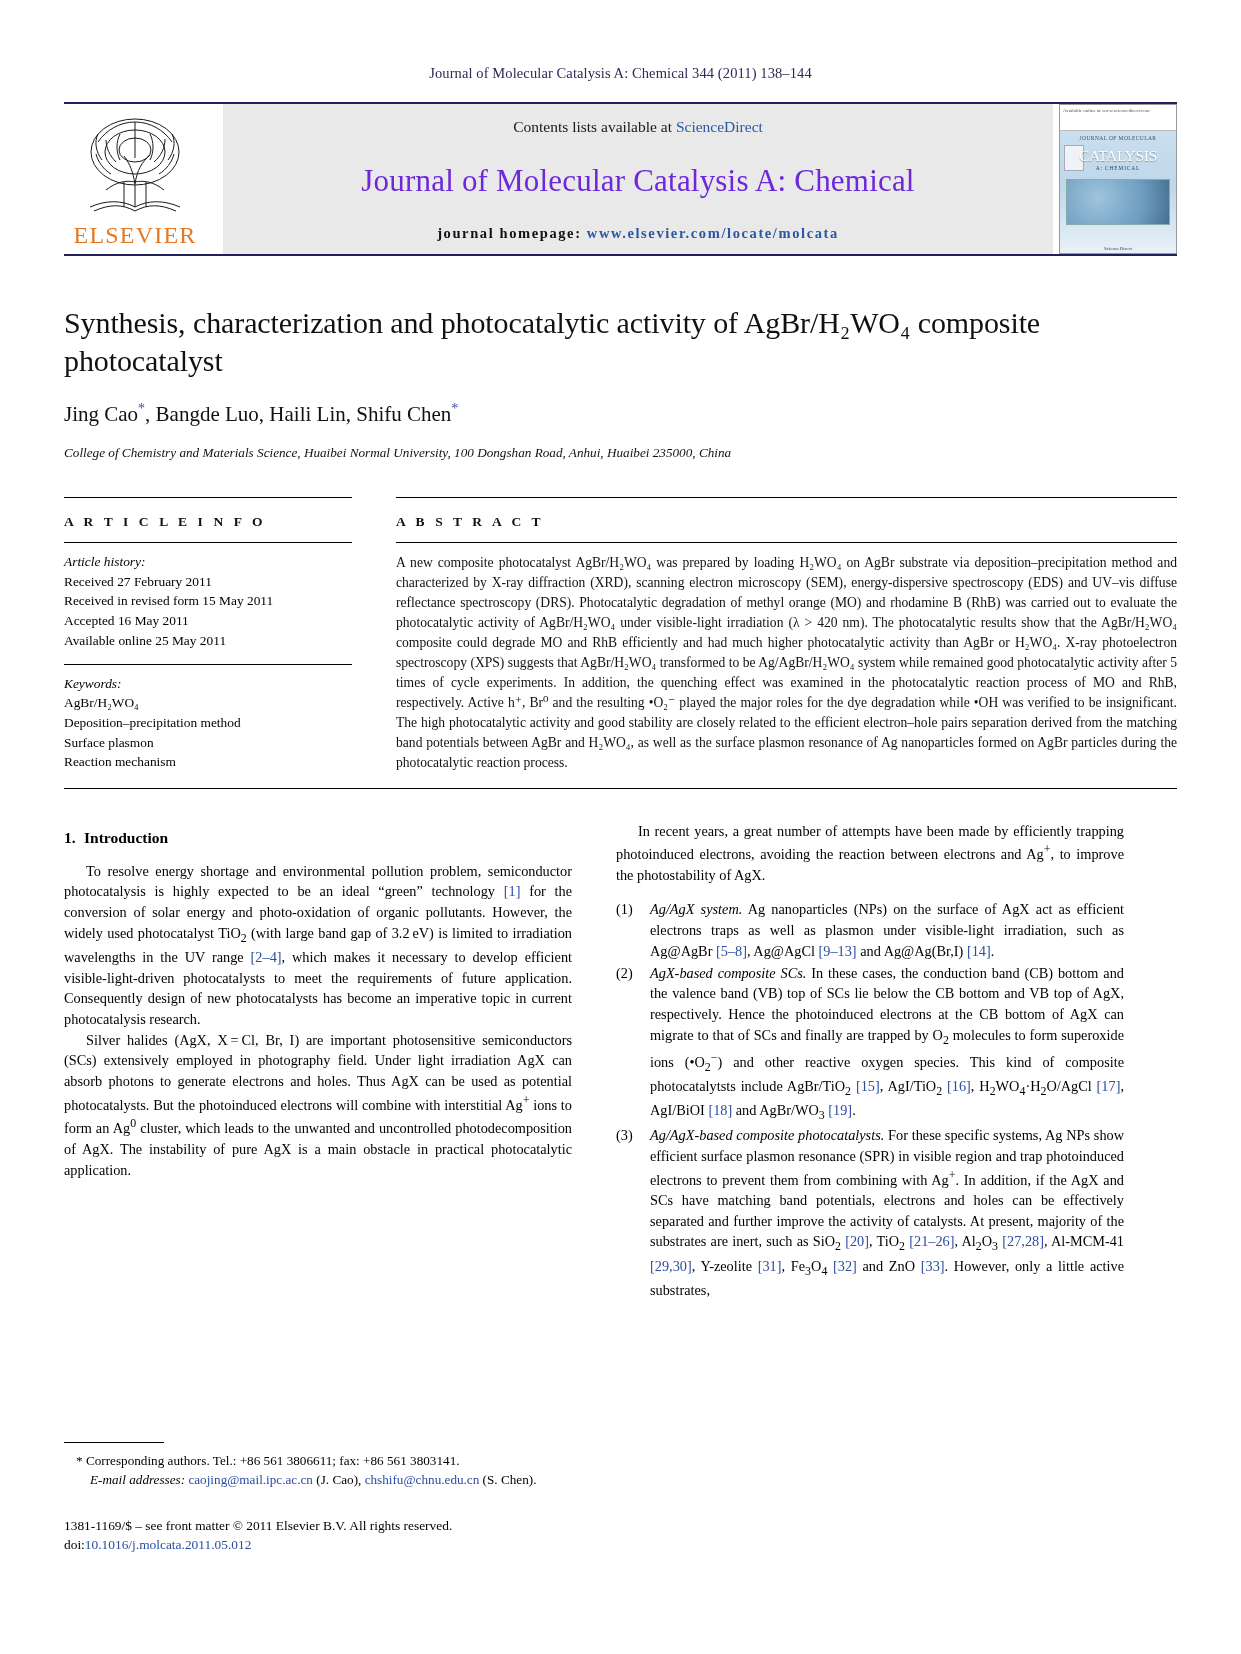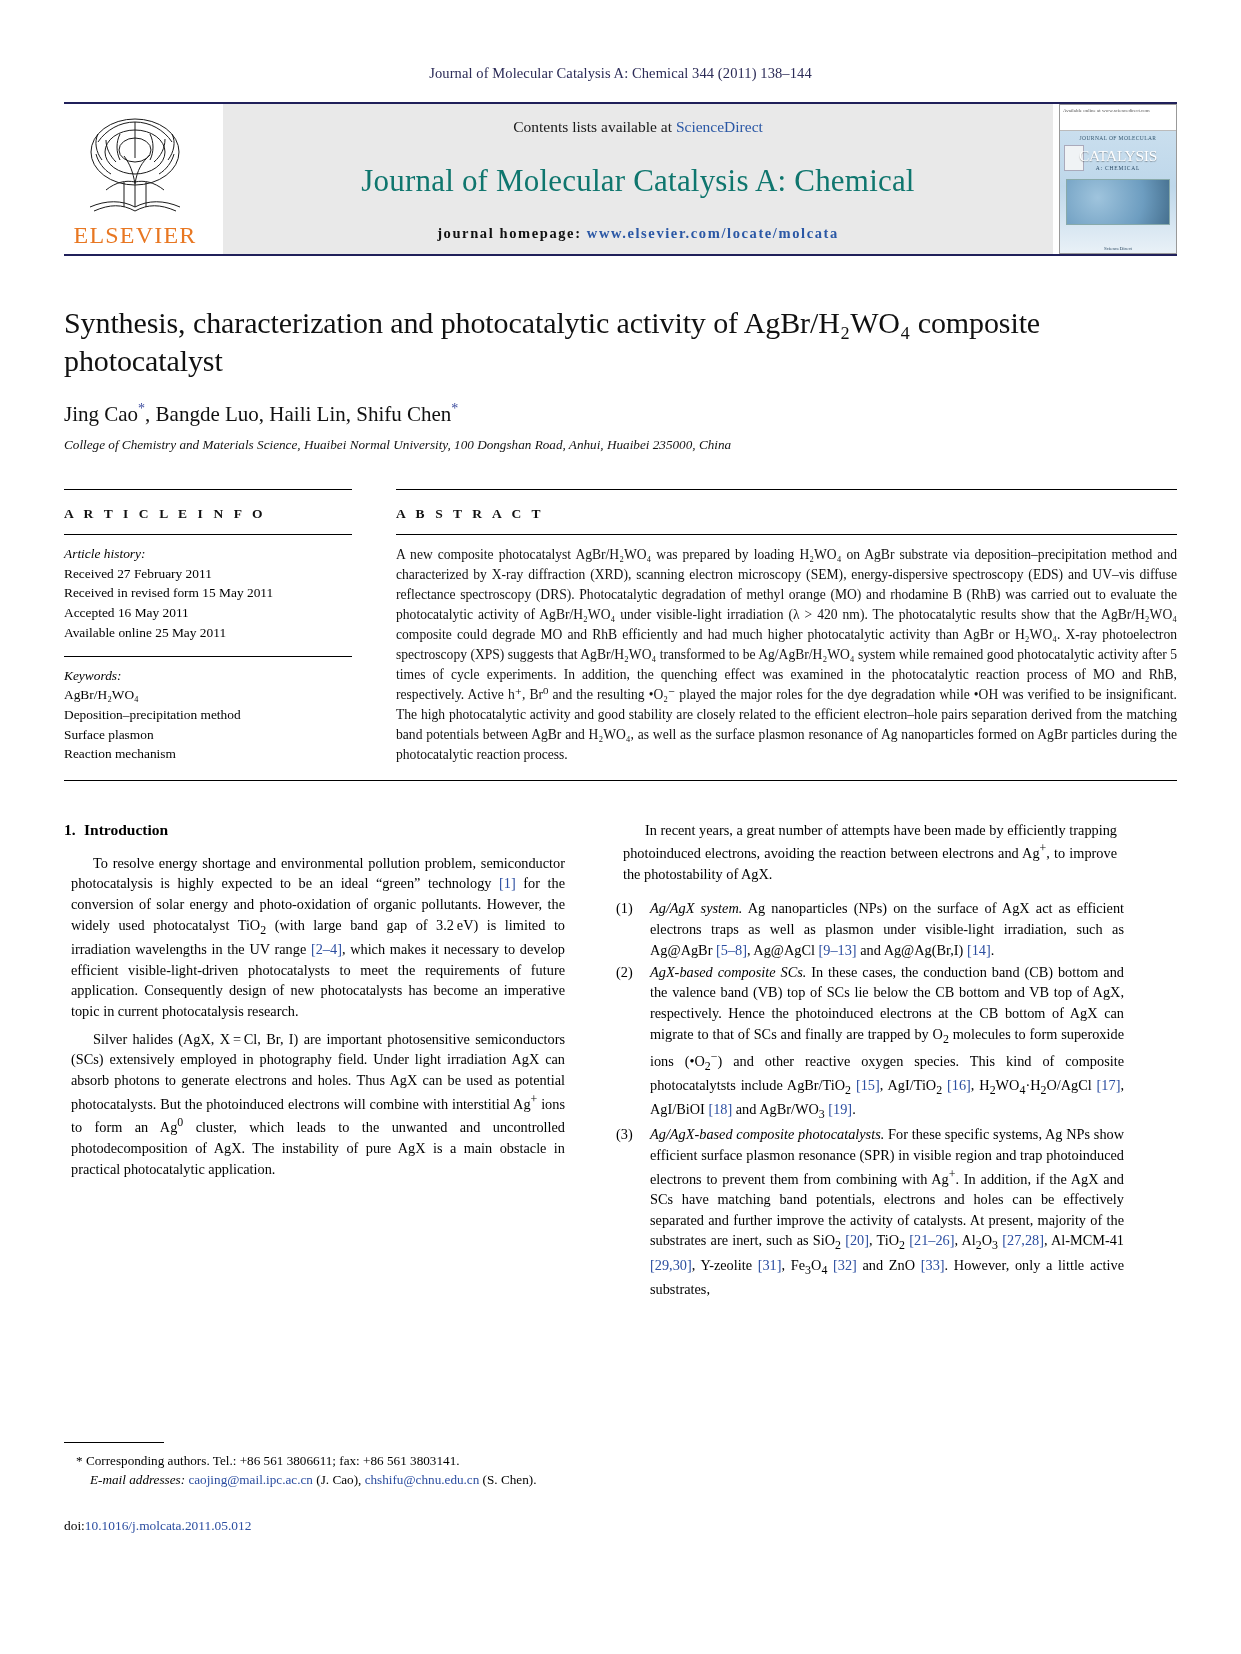--- a/index.html
+++ b/index.html
@@ -58,21 +58,21 @@
     display: flex;
     flex-direction: column;
     align-items: center;
     justify-content: space-between;
     padding: 14px 0 12px 0;
   }
   .contents-line { font-size: 15.5px; color: #1a1a1a; }
   .contents-line .sd { color: #2a57a5; }
   .journal-name {
     font-size: 31px;
-    color: #0f766e;
+    color: #6d28d9;
     font-family: "Liberation Serif", serif;
     letter-spacing: .2px;
   }
   .homepage-line {
     font-size: 14.5px;
     letter-spacing: 1.6px;
     color: #111;
     font-weight: bold;
   }
   .homepage-line .url { color: #2a57a5; }
@@ -126,21 +126,21 @@
     font-weight: normal;
     letter-spacing: -.1px;
   }
   .authors {
     margin-top: 22px;
     font-size: 21px;
     color: #111;
   }
   .authors sup { color: #3b4b9e; font-size: 14px; }
   .affil {
-    margin-top: 10px;
+    margin-top: 18px;
     font-size: 13.2px;
     font-style: italic;
     color: #111;
   }
 
   
   .infoblock {
     margin-top: 36px;
     display: flex;
     gap: 44px;
@@ -178,21 +178,21 @@
   }
   .bcol { width: 508px; flex: 0 0 508px; }
   .h2 {
     font-size: 15.5px; font-weight: bold; margin: 8px 0 14px 0;
   }
   .h2 .num { display:inline-block; width: 20px; }
   p.body {
     font-size: 14.3px;
     line-height: 1.45;
     text-align: justify;
-    margin: 7px;
+    margin: 0;
     text-indent: 22px;
   }
   a.ref, .ref { color: #2b4da0; text-decoration: none; }
   ol.numlist { list-style: none; margin: 14px 0 0 0; padding: 0; }
   ol.numlist li {
     font-size: 14.3px; line-height: 1.45; text-align: justify;
     padding-left: 34px; position: relative; margin-bottom: 1px;
   }
   ol.numlist li .marker {
     position: absolute; left: 0; top: 0; width: 32px;
@@ -327,16 +327,17 @@
     </div>
   </div>
 
   <div class="footnote">
     <div class="fn-rule"></div>
     <div class="fn-line">* Corresponding authors. Tel.: +86 561 3806611; fax: +86 561 3803141.</div>
     <div class="fn-line2"><span class="it">E-mail addresses:</span> <span class="ref">caojing@mail.ipc.ac.cn</span><span> (J. Cao), </span><span class="ref">chshifu@chnu.edu.cn</span><span> (S. Chen).</span></div>
   </div>
 
   <div class="colophon">
+    <div>1381-1169/$ – see front matter © 2011 Elsevier B.V. All rights reserved.</div>
     <div><span>doi:</span><span class="doi">10.1016/j.molcata.2011.05.012</span></div>
   </div>
 
 </div>
 
 </body></html>

